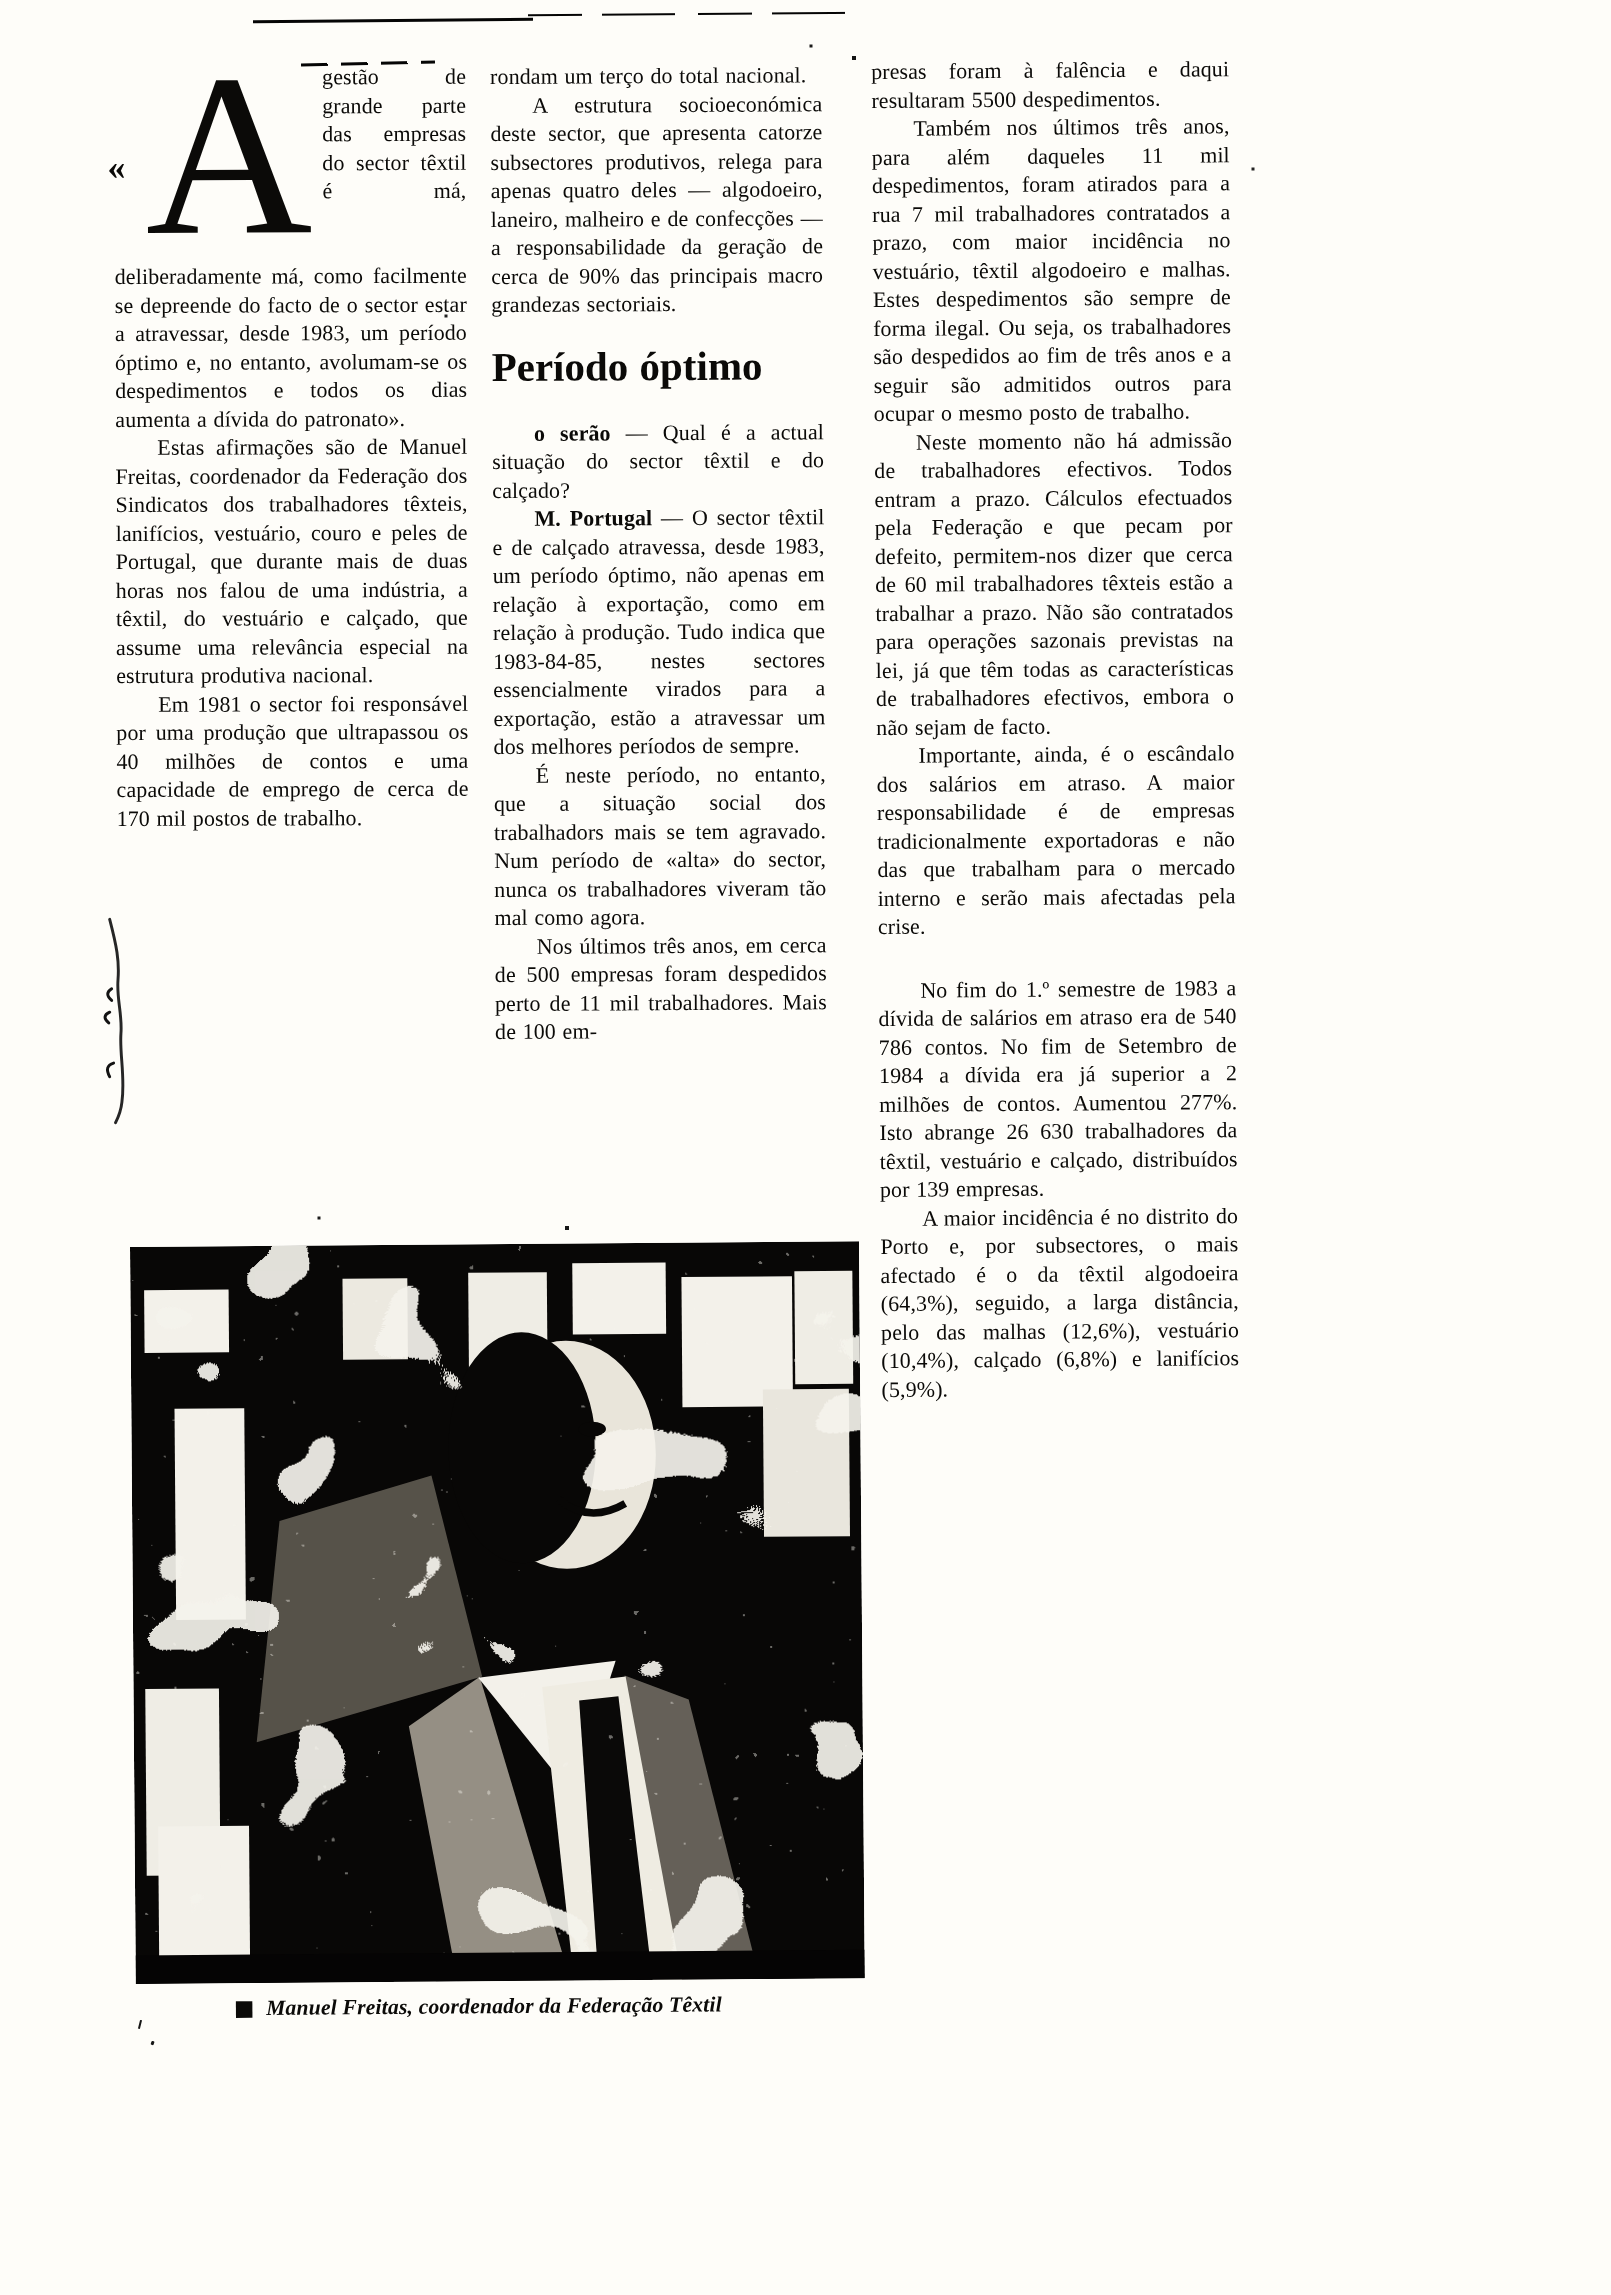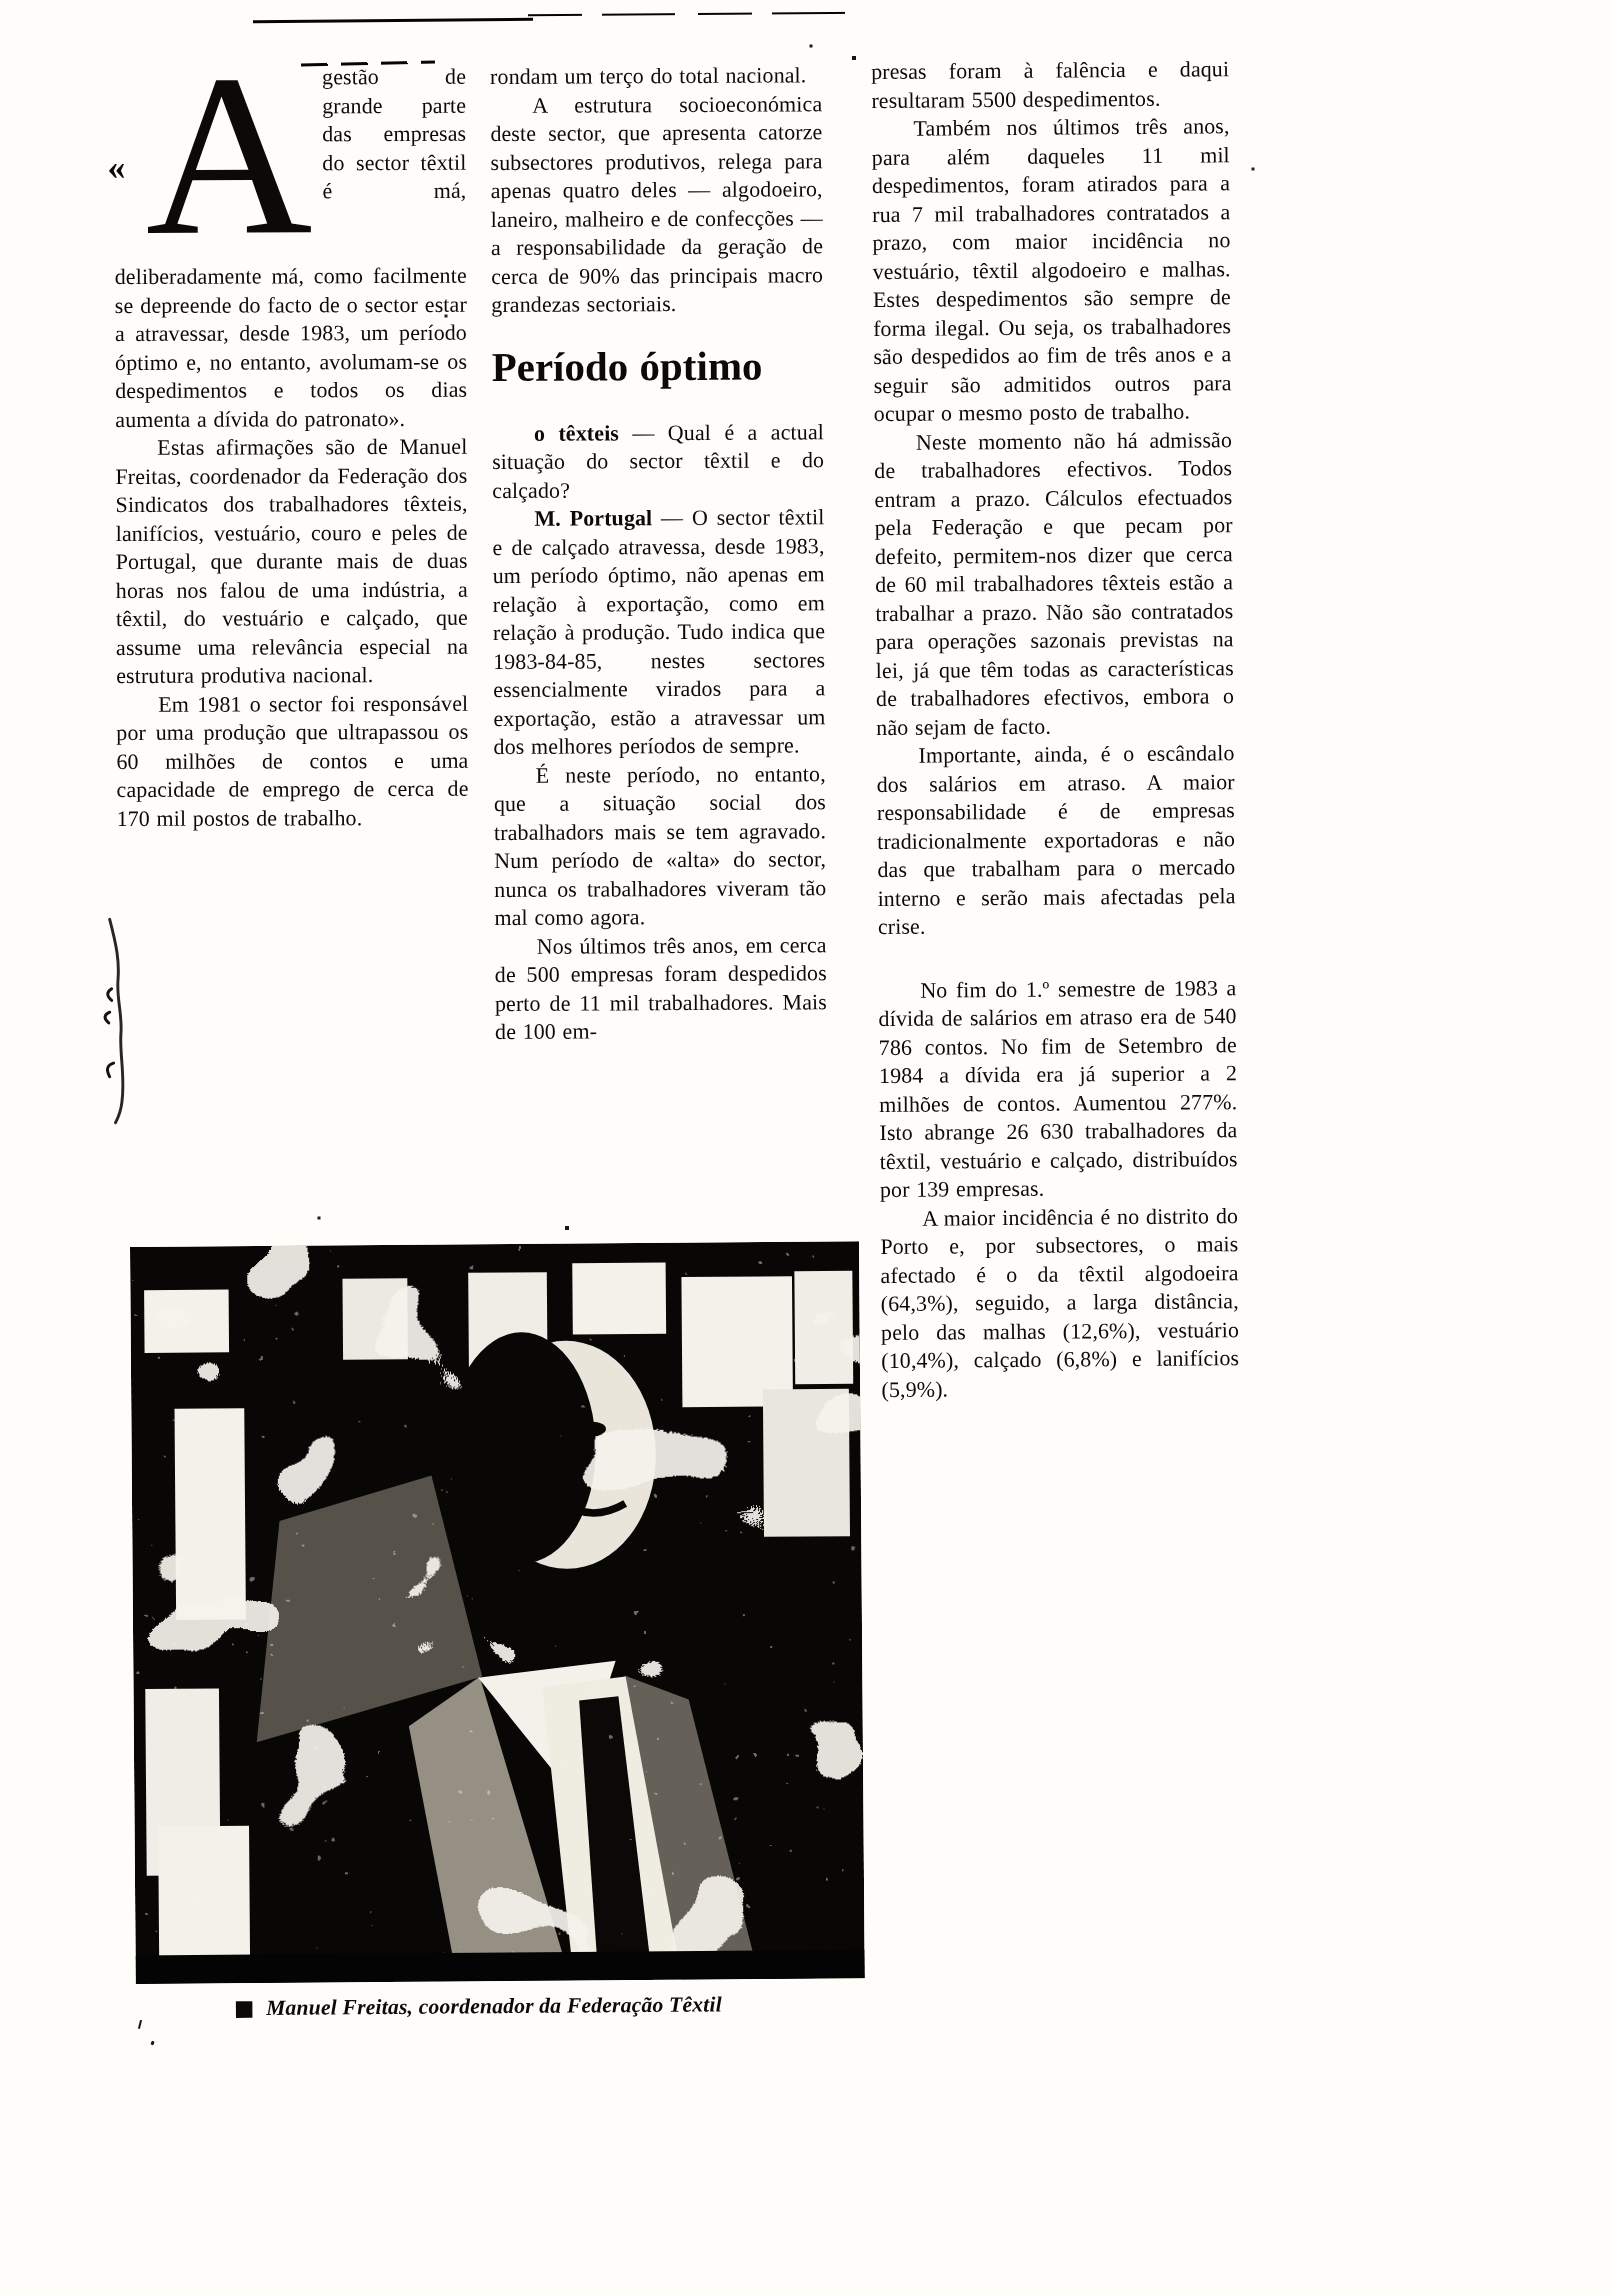--- a/index.html
+++ b/index.html
@@ -60,28 +60,28 @@
 
   <section class="col col1">
     <span class="guillemet">«</span>
     <p class="para flush">
       <span class="dropcap-float">
           <span class="dropcap">A</span>
         </span>
       <span>gestão de grande parte das empresas do sector têxtil é má, deliberadamente má, como facilmente se depreende do facto de o sector estar a atravessar, desde 1983, um período óptimo e, no entanto, avolumam-se os despedimentos e todos os dias aumenta a dívida do patronato».</span>
     </p>
     <p class="para">Estas afirmações são de Manuel Freitas, coordenador da Federação dos Sindicatos dos trabalhadores têxteis, lanifícios, vestuário, couro e peles de Portugal, que durante mais de duas horas nos falou de uma indústria, a têxtil, do vestuário e calçado, que assume uma relevância especial na estrutura produtiva nacional.</p>
-    <p class="para">Em 1981 o sector foi responsável por uma produção que ultrapassou os 60 milhões de contos e uma capacidade de emprego de cerca de 170 mil postos de trabalho.</p>
+    <p class="para">Em 1981 o sector foi responsável por uma produção que ultrapassou os 40 milhões de contos e uma capacidade de emprego de cerca de 170 mil postos de trabalho.</p>
   </section>
 
   <section class="col col2">
     <p class="para flush">rondam um terço do total nacional.</p>
     <p class="para">A estrutura socioeconómica deste sector, que apresenta catorze subsectores produtivos, relega para apenas quatro deles — algodoeiro, laneiro, malheiro e de confecções — a responsabilidade da geração de cerca de 90% das principais macro grandezas sectoriais.</p>
     <h2 class="headline">Período óptimo</h2>
-    <p class="para"><span class="qa-lead">o têxteis</span><span> — Qual é a actual situação do sector têxtil e do calçado?</span></p>
+    <p class="para"><span class="qa-lead">o serão</span><span> — Qual é a actual situação do sector têxtil e do calçado?</span></p>
     <p class="para"><span class="qa-lead">M. Portugal</span><span> — O sector têxtil e de calçado atravessa, desde 1983, um período óptimo, não apenas em relação à exportação, como em relação à produção. Tudo indica que 1983-84-85, nestes sectores essencialmente virados para a exportação, estão a atravessar um dos melhores períodos de sempre.</span></p>
     <p class="para">É neste período, no entanto, que a situação social dos trabalhadors mais se tem agravado. Num período de «alta» do sector, nunca os trabalhadores viveram tão mal como agora.</p>
     <p class="para">Nos últimos três anos, em cerca de 500 empresas foram despedidos perto de 11 mil trabalhadores. Mais de 100 em-</p>
   </section>
 
   <section class="col col3">
     <p class="para flush">presas foram à falência e daqui resultaram 5500 despedimentos.</p>
     <p class="para">Também nos últimos três anos, para além daqueles 11 mil despedimentos, foram atirados para a rua 7 mil trabalhadores contratados a prazo, com maior incidência no vestuário, têxtil algodoeiro e malhas. Estes despedimentos são sempre de forma ilegal. Ou seja, os trabalhadores são despedidos ao fim de três anos e a seguir são admitidos outros para ocupar o mesmo posto de trabalho.</p>
     <p class="para">Neste momento não há admissão de trabalhadores efectivos. Todos entram a prazo. Cálculos efectuados pela Federação e que pecam por defeito, permitem-nos dizer que cerca de 60 mil trabalhadores têxteis estão a trabalhar a prazo. Não são contratados para operações sazonais previstas na lei, já que têm todas as características de trabalhadores efectivos, embora o não sejam de facto.</p>
     <p class="para">Importante, ainda, é o escândalo dos salários em atraso. A maior responsabilidade é de empresas tradicionalmente exportadoras e não das que trabalham para o mercado interno e serão mais afectadas pela crise.</p>

